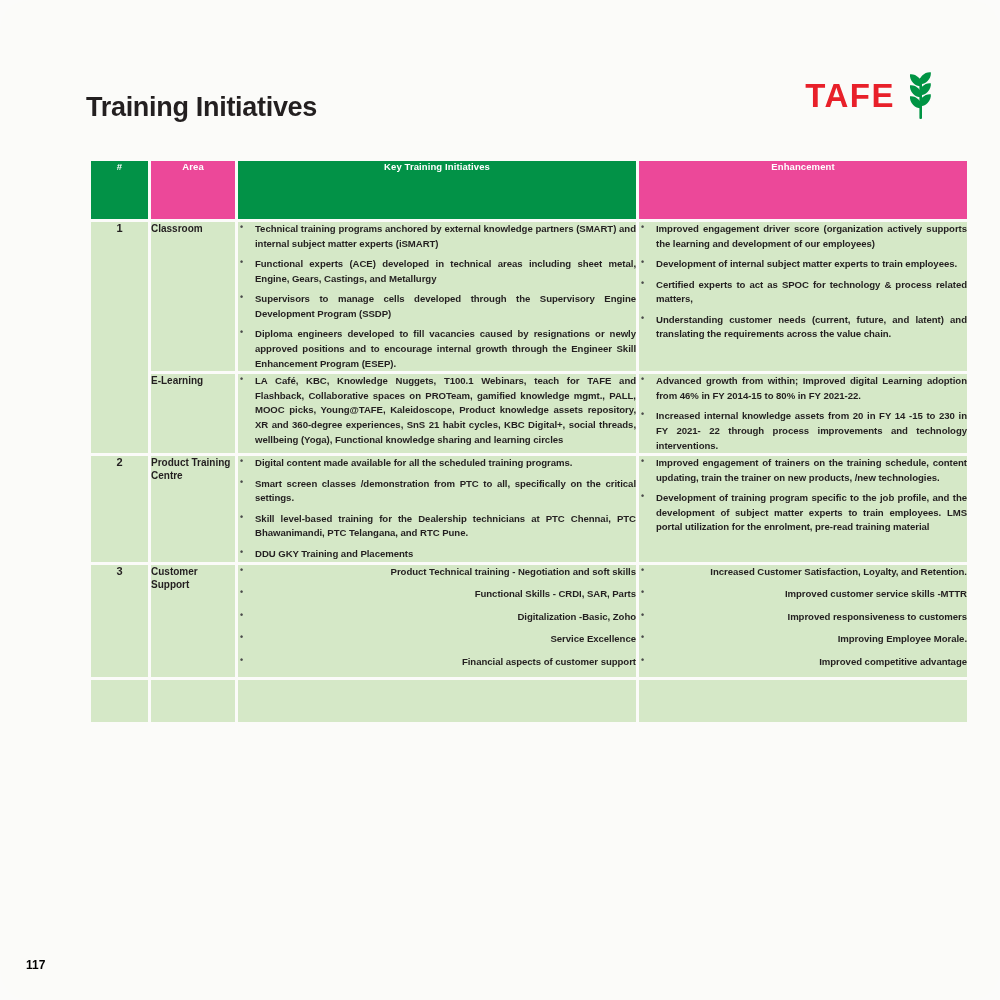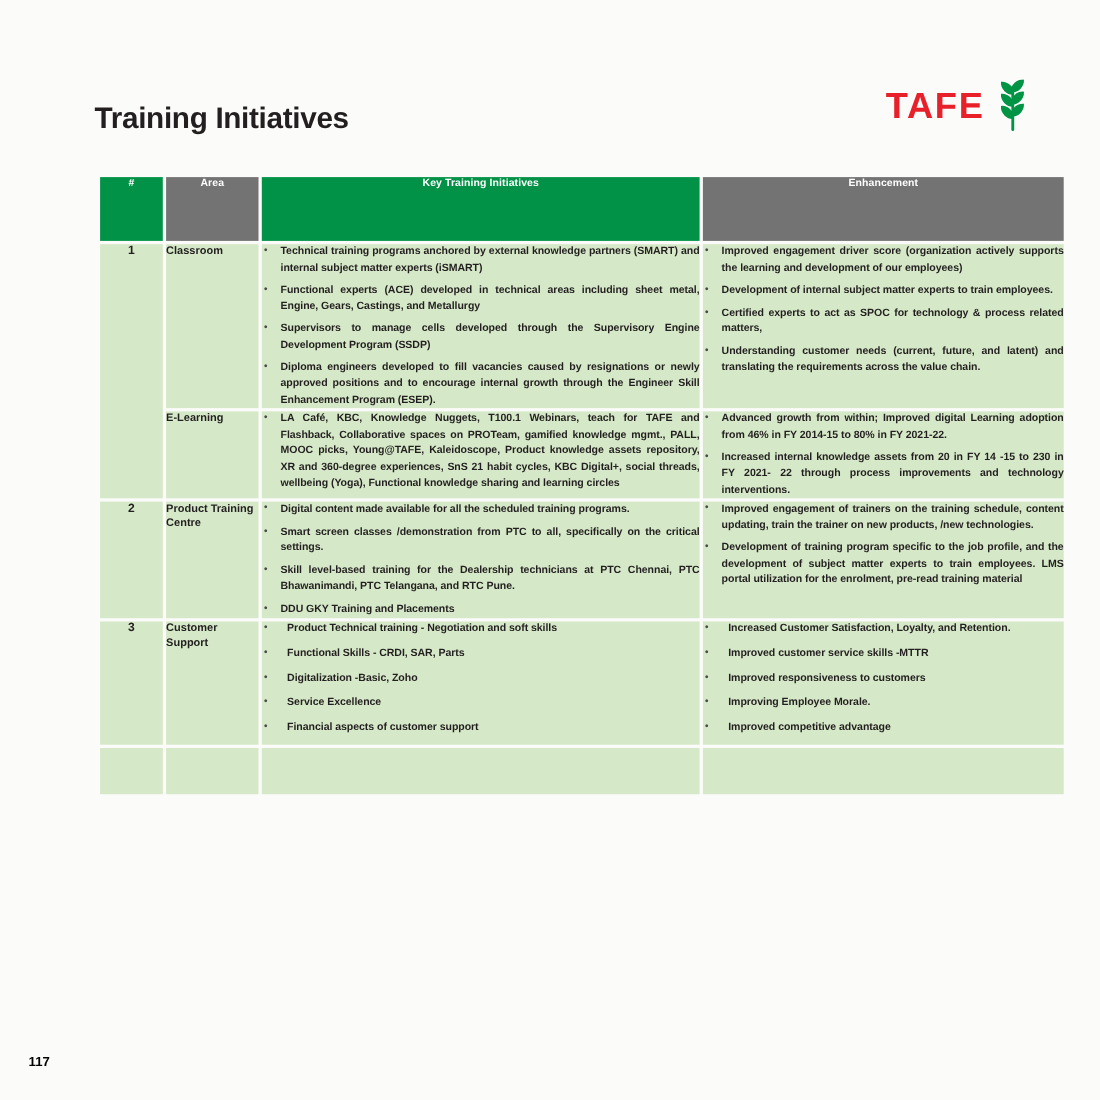--- a/index.html
+++ b/index.html
@@ -78,21 +78,21 @@
   .th {
     color: #ffffff;
     font-size: 9.5px;
     font-weight: bold;
     text-align: center;
     vertical-align: middle;
     height: 58px;
     letter-spacing: 0.1px;
   }
   .th-dark  { background: #029247; }
-  .th-light { background: #737373; }
+  .th-light { background: #ec4899; }
 
   .cell {
     background: #d5e8c7;
   }
   .cell-num {
     text-align: center;
     font-size: 11px;
     font-weight: bold;
     color: #231f20;
     padding-top: 19px;
@@ -128,21 +128,21 @@
   ul.bullets > li::before {
     content: "\2022";
     position: absolute;
     left: 2px;
     top: -1px;
     font-size: 9px;
     color: #4a4a4a;
   }
   ul.bullets.tight > li {
     margin-bottom: 8px;
-    text-align: left;
+    text-align: right;
     padding-left: 23px;
   }
 
   
   .filler { background: #d5e8c7; }
 
   
   .page-number {
     position: absolute;
     left: 26px;

